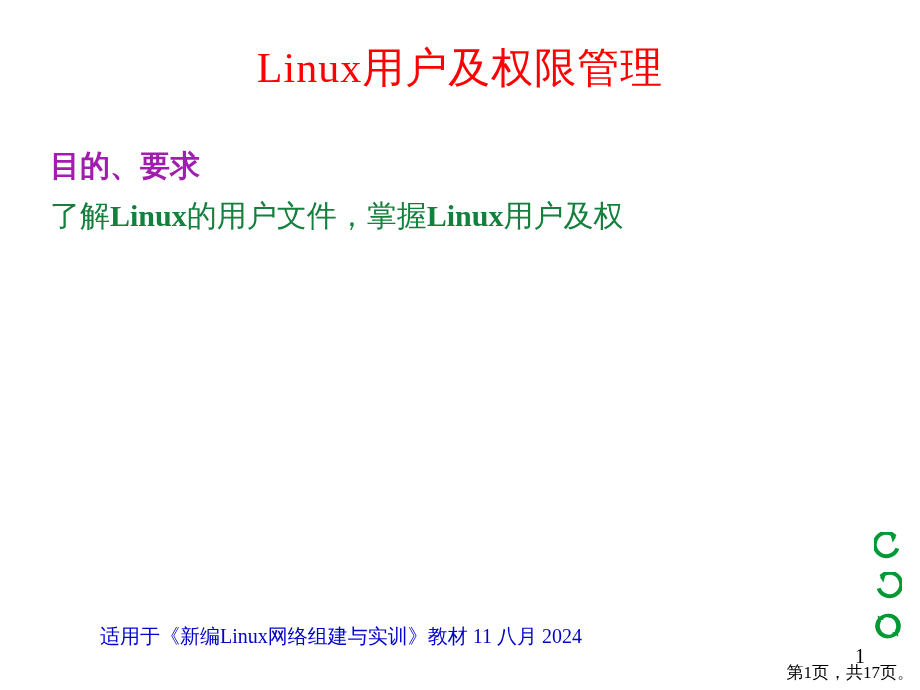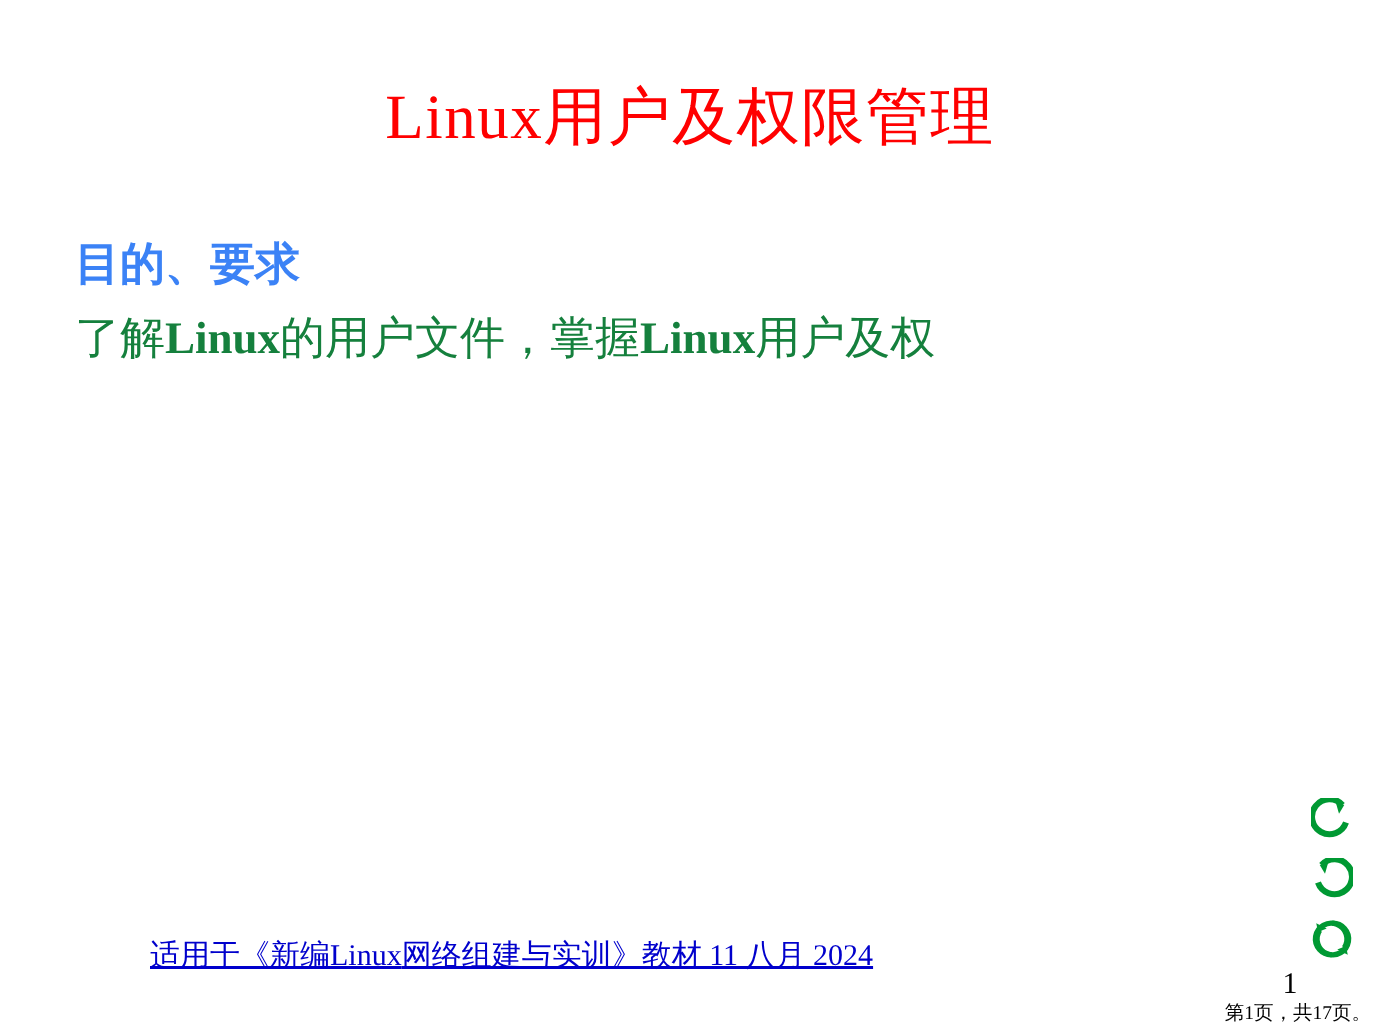--- a/index.html
+++ b/index.html
@@ -12,33 +12,33 @@
       height: 690px;
       background: #ffffff;
       font-family: "SimSun", "宋体", serif;
       position: relative;
       overflow: hidden;
     }
     .slide {
       width: 100%;
       height: 100%;
       position: relative;
-      padding: 40px 50px;
+      padding: 30px 50px;
     }
     .title {
       color: #ff0000;
       font-size: 42px;
       font-weight: normal;
       text-align: center;
       margin-top: 10px;
       margin-bottom: 50px;
       letter-spacing: 1px;
     }
     .subtitle {
-      color: #3b82f6;
+      color: #a21caf;
       font-size: 30px;
       font-weight: bold;
       margin-bottom: 8px;
       font-family: Liberation Serif, serif;
     }
     .body-text {
       color: #15803d;
       font-size: 30px;
       line-height: 1.4;
       padding-left: 0;
@@ -50,35 +50,34 @@
       display: inline-block;
       text-indent: 1.3em;
     }
     .footer {
       position: absolute;
       bottom: 40px;
       left: 100px;
       color: #0000cc;
       font-size: 20px;
       font-family: "SimSun", "宋体", serif;
-      text-decoration: underline;
     }
     .page-number {
       position: absolute;
       bottom: 22px;
       right: 55px;
       color: #000000;
       font-size: 20px;
     }
     .page-info {
       position: absolute;
       bottom: 6px;
       right: 6px;
       color: #000000;
-      font-size: 13px;
+      font-size: 17px;
     }
     .nav-icons {
       position: absolute;
       bottom: 50px;
       right: 18px;
       display: flex;
       flex-direction: column;
       gap: 12px;
       align-items: center;
     }

